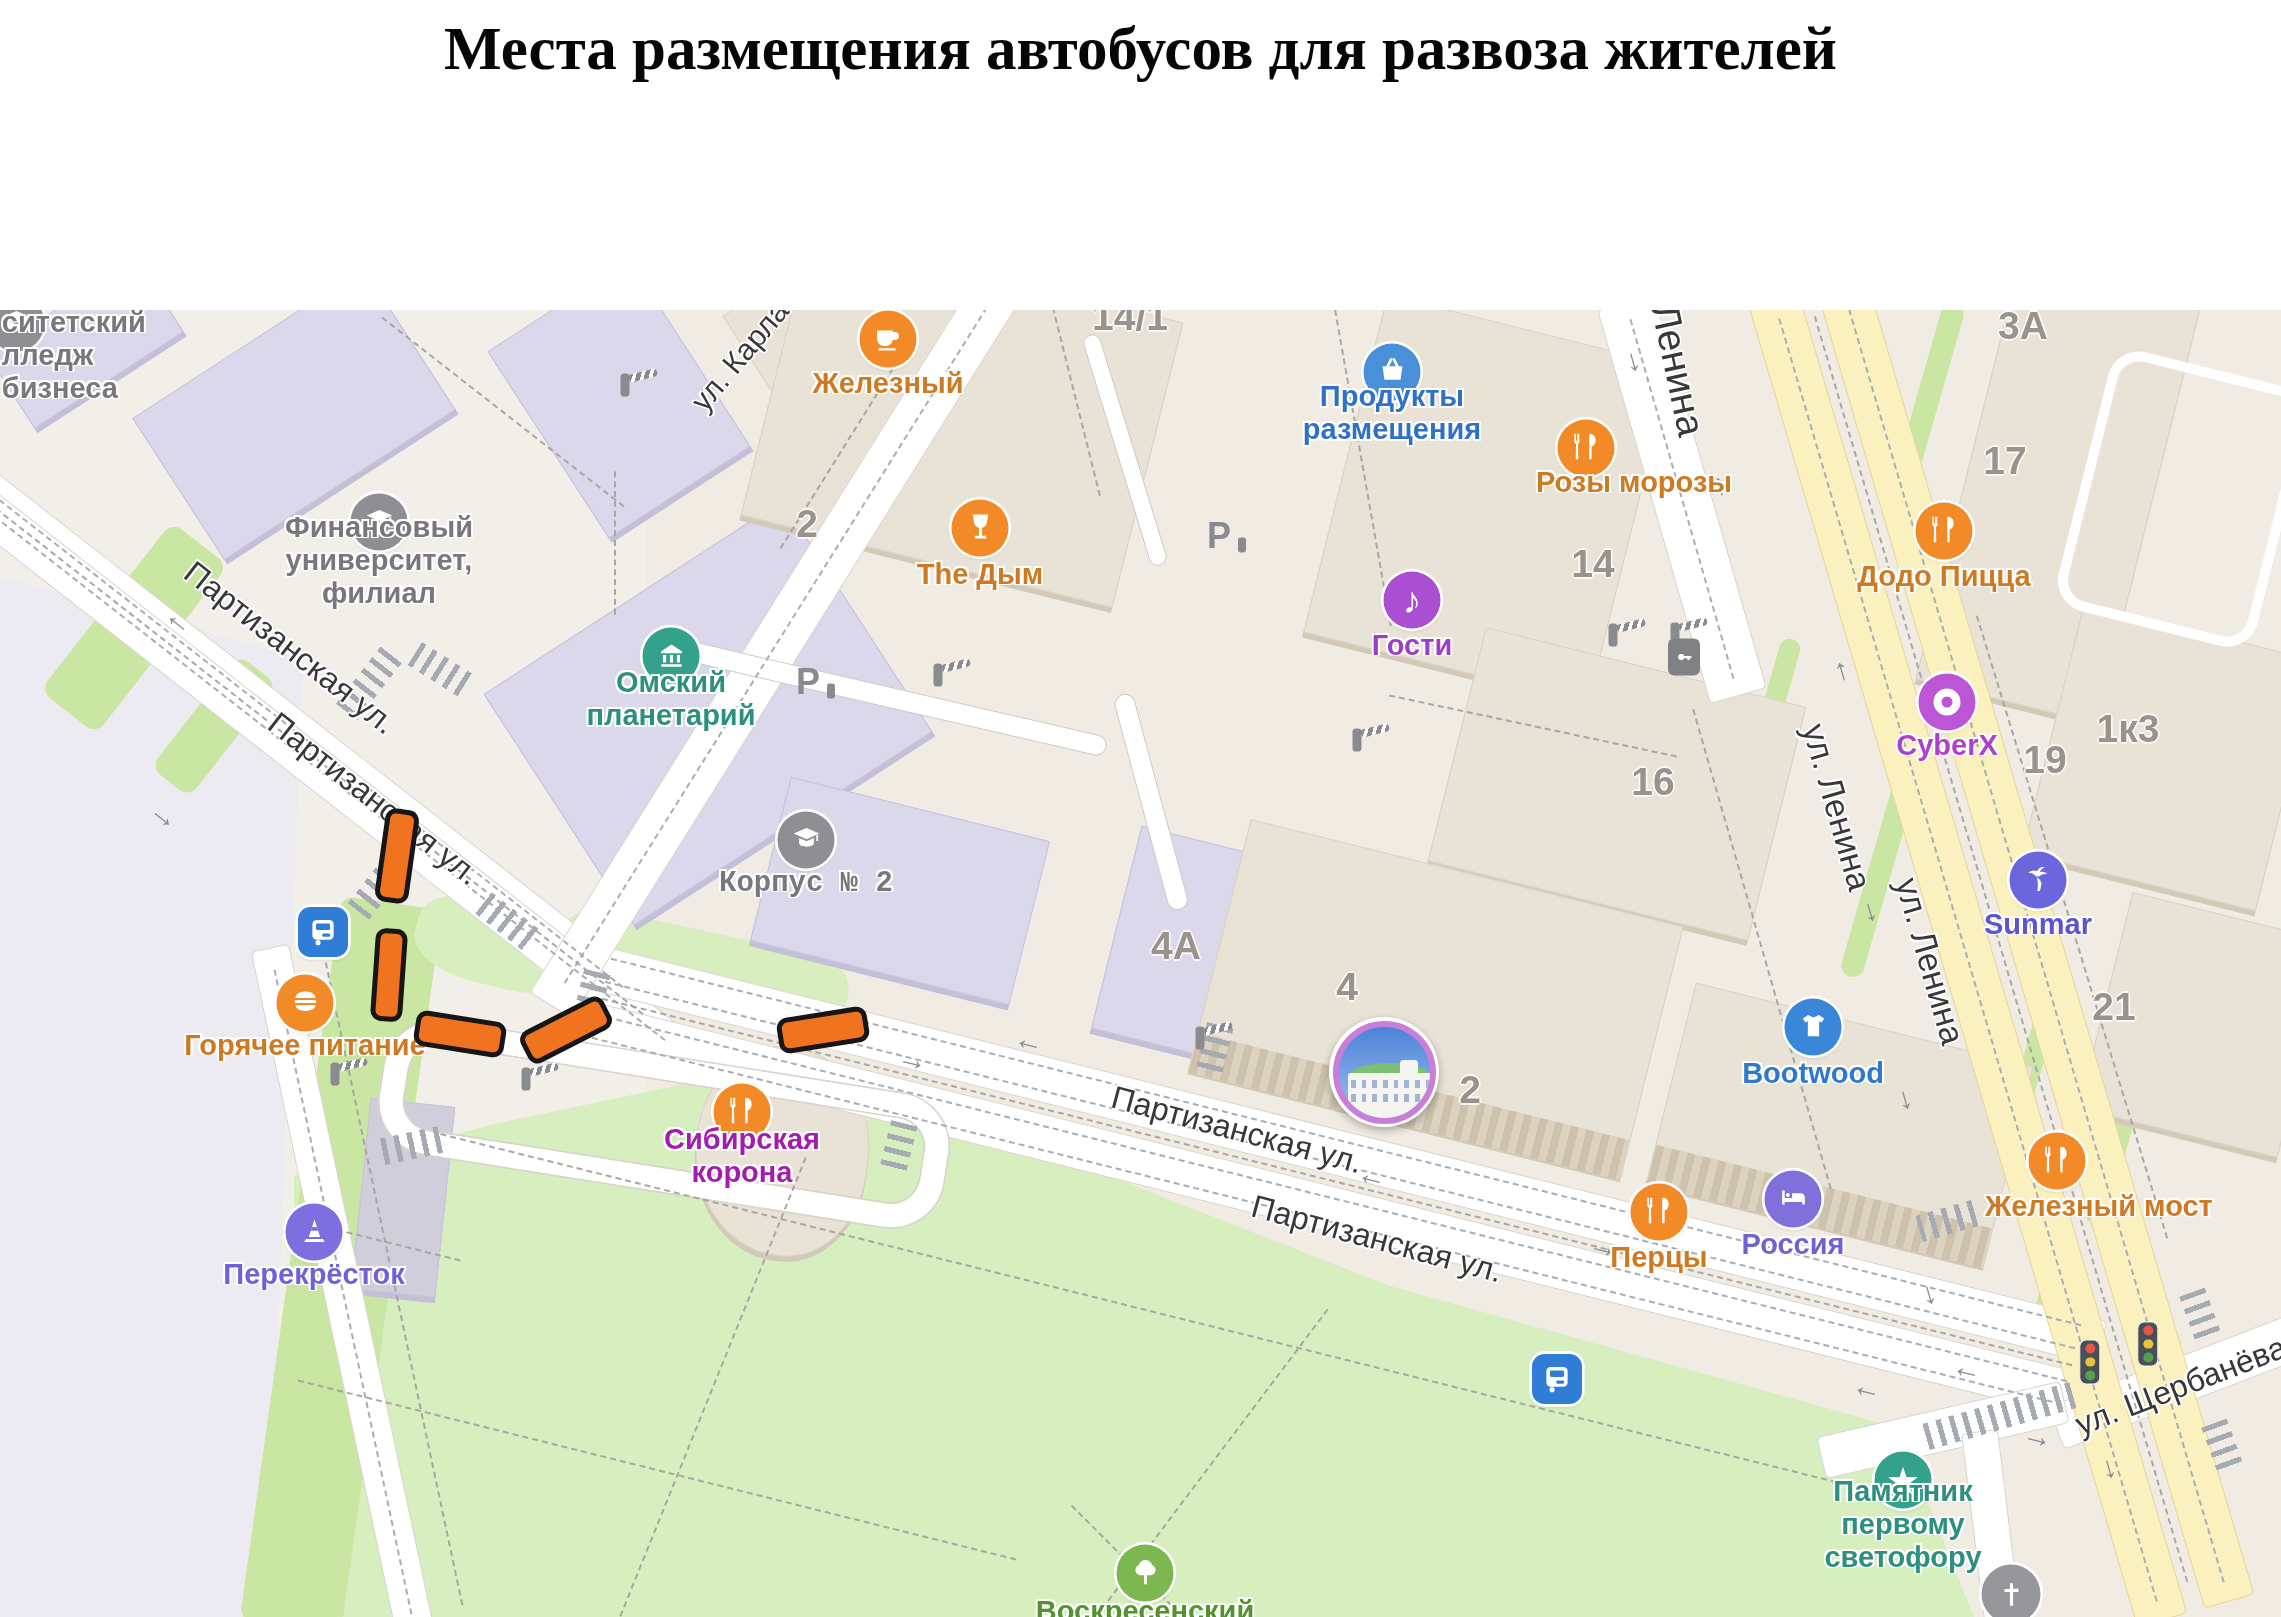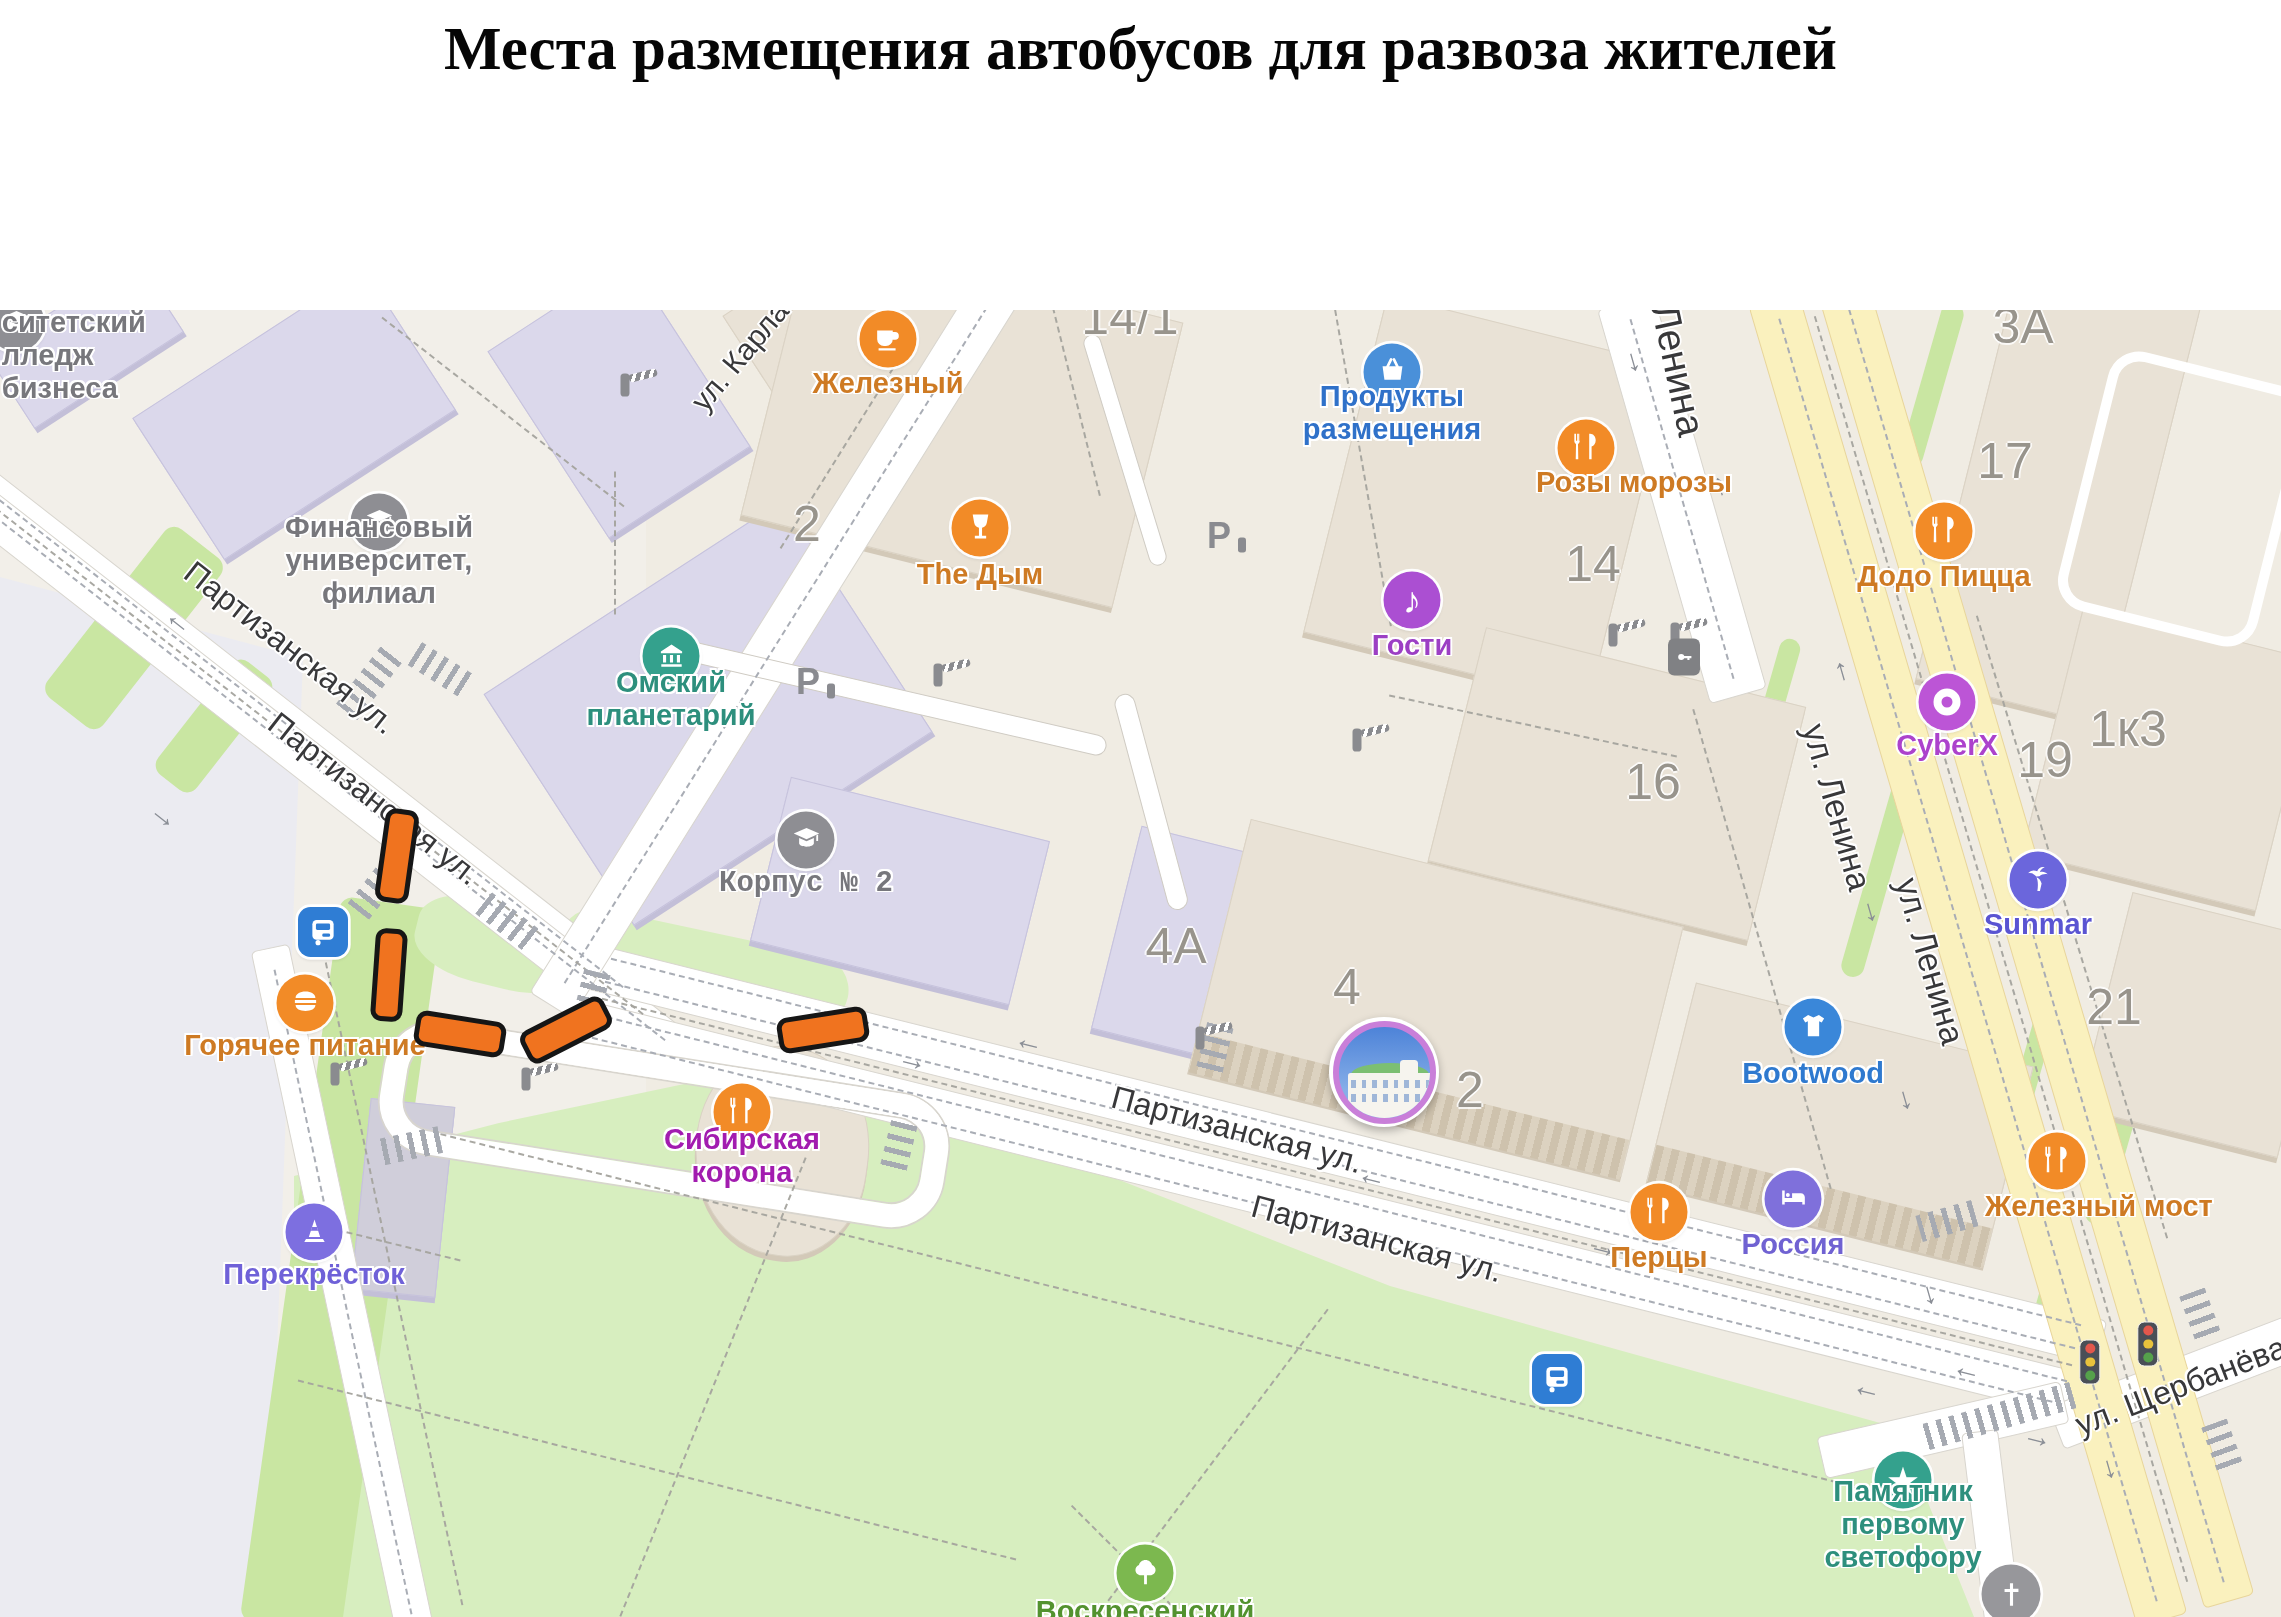--- a/index.html
+++ b/index.html
@@ -19,21 +19,21 @@
   .road{position:absolute;background:#FFFFFF;border:1.8px solid #D8D5CE;box-sizing:border-box;border-radius:5.3px;}
   .road.yellow{background:#FAF1BE;border-color:#E8D59B;}
   .road.thin{border-color:#CFCBC3;border-radius:10.7px;}
   .green{position:absolute;background:#C9E6A2;}
   .dashline{position:absolute;height:0;border-top:2.7px dashed #A9ADB5;}
   .bound{position:absolute;height:0;border-top:2.7px dashed #A5A49E;opacity:.95;}
   .zebra{position:absolute;height:27px;background:repeating-linear-gradient(90deg,#A6AAB2 0 5.3px,rgba(0,0,0,0) 5.3px 13.4px);}
   .arrow{position:absolute;color:#8A8E96;font-size:30px;font-weight:700;line-height:1;}
   .slabel{position:absolute;color:#38383A;font-weight:400;white-space:nowrap;
         text-shadow:1.8px 0 0 #fff,-1.8px 0 0 #fff,0 1.8px 0 #fff,0 -1.8px 0 #fff,1.8px 1.8px 0 #fff,-1.8px -1.8px 0 #fff;}
-  .bnum{position:absolute;color:#98948C;font-size:50px;font-weight:400;white-space:nowrap;
+  .bnum{position:absolute;color:#98948C;font-size:39px;font-weight:700;white-space:nowrap;
         text-shadow:1.8px 0 0 rgba(255,255,255,.8),-1.8px 0 0 rgba(255,255,255,.8),0 1.8px 0 rgba(255,255,255,.8),0 -1.8px 0 rgba(255,255,255,.8);}
   .poi-icon{position:absolute;border-radius:50%;display:flex;align-items:center;justify-content:center;
         box-shadow:0 0 0 2.7px rgba(255,255,255,.95),0 1.8px 4.5px rgba(0,0,0,.18);}
   .poi-label{position:absolute;font-size:29px;line-height:33px;font-weight:700;text-align:center;white-space:nowrap;
         text-shadow:1.8px 0 0 #fff,-1.8px 0 0 #fff,0 1.8px 0 #fff,0 -1.8px 0 #fff,1.8px 1.8px 0 #fff,-1.8px -1.8px 0 #fff,-1.8px 1.8px 0 #fff,1.8px -1.8px 0 #fff;}
   .bus{position:absolute;background:#F0731F;border:5.3px solid #161616;border-radius:10.7px;box-sizing:border-box;}
   .donut-ring{width:27px;height:27px;border:8px solid #fff;border-radius:50%;box-sizing:border-box;}
   .tlight{position:absolute;width:21.4px;height:45px;background:#4A4F57;border:1.8px solid #F4F2EE;border-radius:7.1px;
         display:flex;flex-direction:column;align-items:center;justify-content:space-evenly;box-sizing:border-box;}
   .tlight i{display:block;width:9.8px;height:9.8px;border-radius:50%;}

